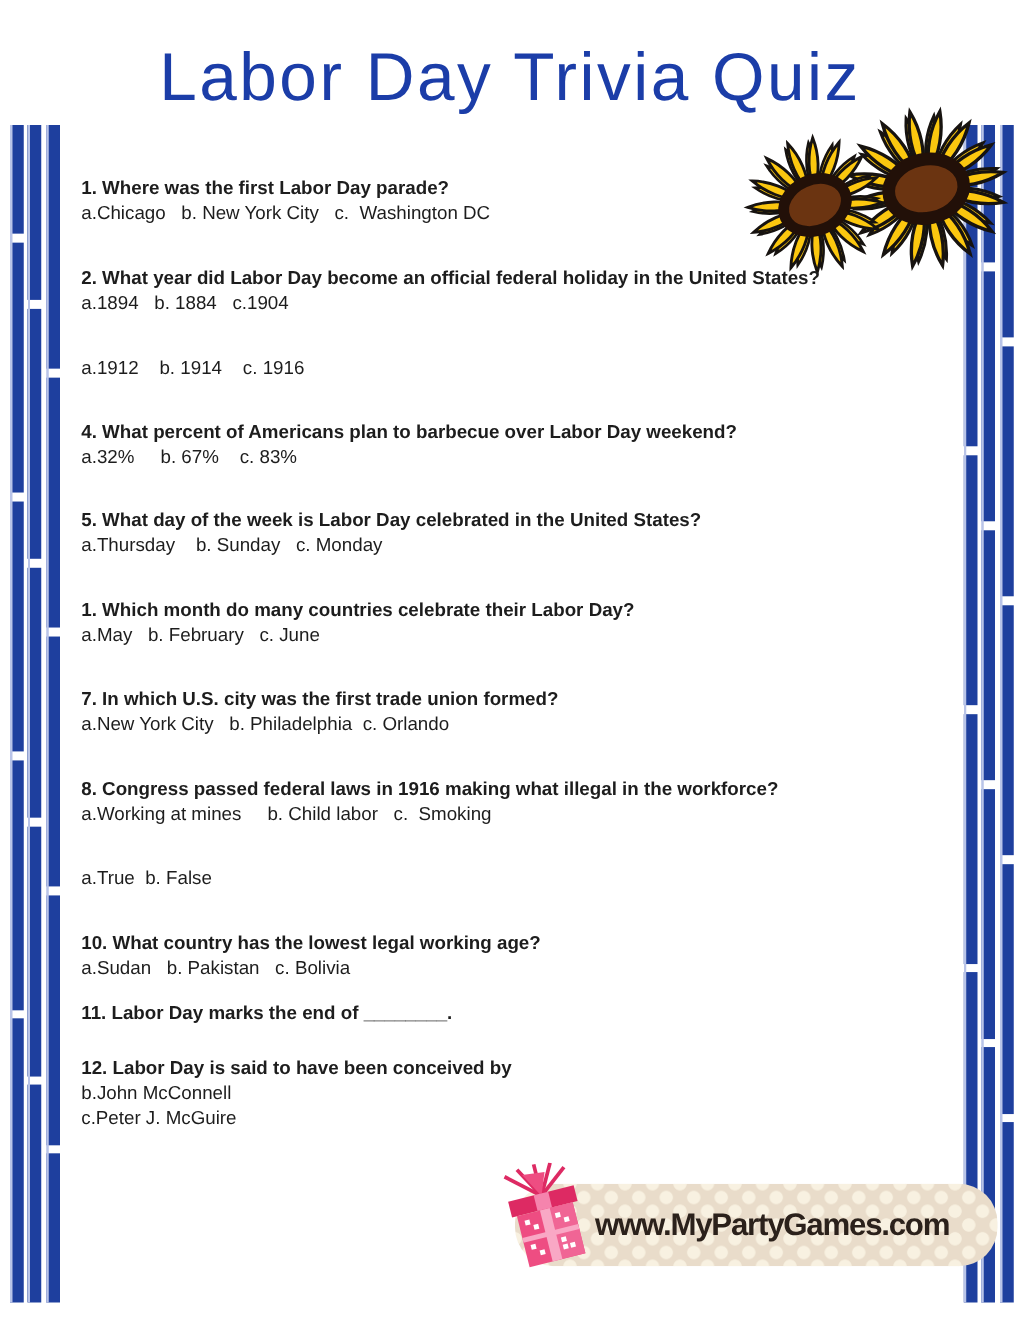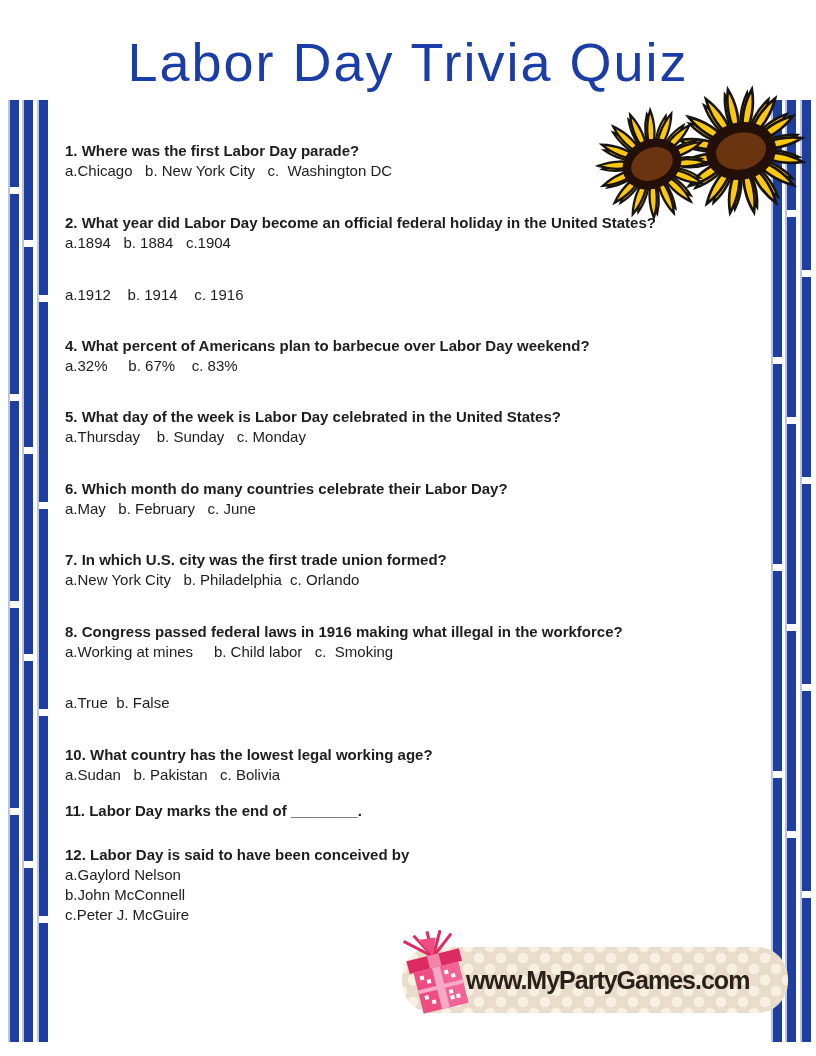--- a/index.html
+++ b/index.html
@@ -30,21 +30,21 @@
   .qblock:nth-of-type(6),.qblock:nth-of-type(8){margin-bottom:31px;}
   .qblock:nth-of-type(10){margin-bottom:16px;}
   .qblock:nth-of-type(11){margin-bottom:24px;}
   .qtext{margin:0;font-weight:bold;line-height:20px;white-space:pre-wrap;}
   .answer-wrap{margin:0;}
   .answer-line{margin:0;line-height:20px;white-space:pre-wrap;}
   
   .sunflowers{position:absolute;left:570px;top:78px;pointer-events:none;}
   
   .banner{
-    position:absolute;left:402px;top:947px;width:386px;height:66px;
+    position:absolute;left:412px;top:947px;width:386px;height:66px;
     background-color:#e9dcca;
     background-image:
       radial-gradient(circle,#f8f1e1 5px,rgba(0,0,0,0) 5.6px),
       radial-gradient(circle,#f8f1e1 5px,rgba(0,0,0,0) 5.6px);
     background-size:22px 22px;
     background-position:0 0,11px 11px;
     display:flex;align-items:center;border-radius:31px;
   }
   .banner-url{
     position:absolute;left:64px;top:19px;
@@ -148,21 +148,21 @@
     </section>
 
     <section class="qblock">
       <p class="qtext">5. What day of the week is Labor Day celebrated in the United States?</p>
       <div class="answer-wrap">
           <p class="answer-line">a.Thursday    b. Sunday   c. Monday</p>
         </div>
     </section>
 
     <section class="qblock">
-      <p class="qtext">6. Which month do many countries celebrate their Labor Day?</p>
+      <p class="qtext">1. Which month do many countries celebrate their Labor Day?</p>
       <div class="answer-wrap">
           <p class="answer-line">a.May   b. February   c. June</p>
         </div>
     </section>
 
     <section class="qblock">
       <p class="qtext">7. In which U.S. city was the first trade union formed?</p>
       <div class="answer-wrap">
           <p class="answer-line">a.New York City   b. Philadelphia  c. Orlando</p>
         </div>
@@ -188,21 +188,20 @@
         </div>
     </section>
 
     <section class="qblock">
       <p class="qtext">11. Labor Day marks the end of ________.</p>
     </section>
 
     <section class="qblock">
       <p class="qtext">12. Labor Day is said to have been conceived by</p>
       <div class="answer-wrap">
-          <p class="answer-line">a.Gaylord Nelson</p>
           <p class="answer-line">b.John McConnell</p>
           <p class="answer-line">c.Peter J. McGuire</p>
         </div>
     </section>
   </main>
 
   <div class="banner">
     <span class="banner-url">www.MyPartyGames.com</span>
   </div>
 

